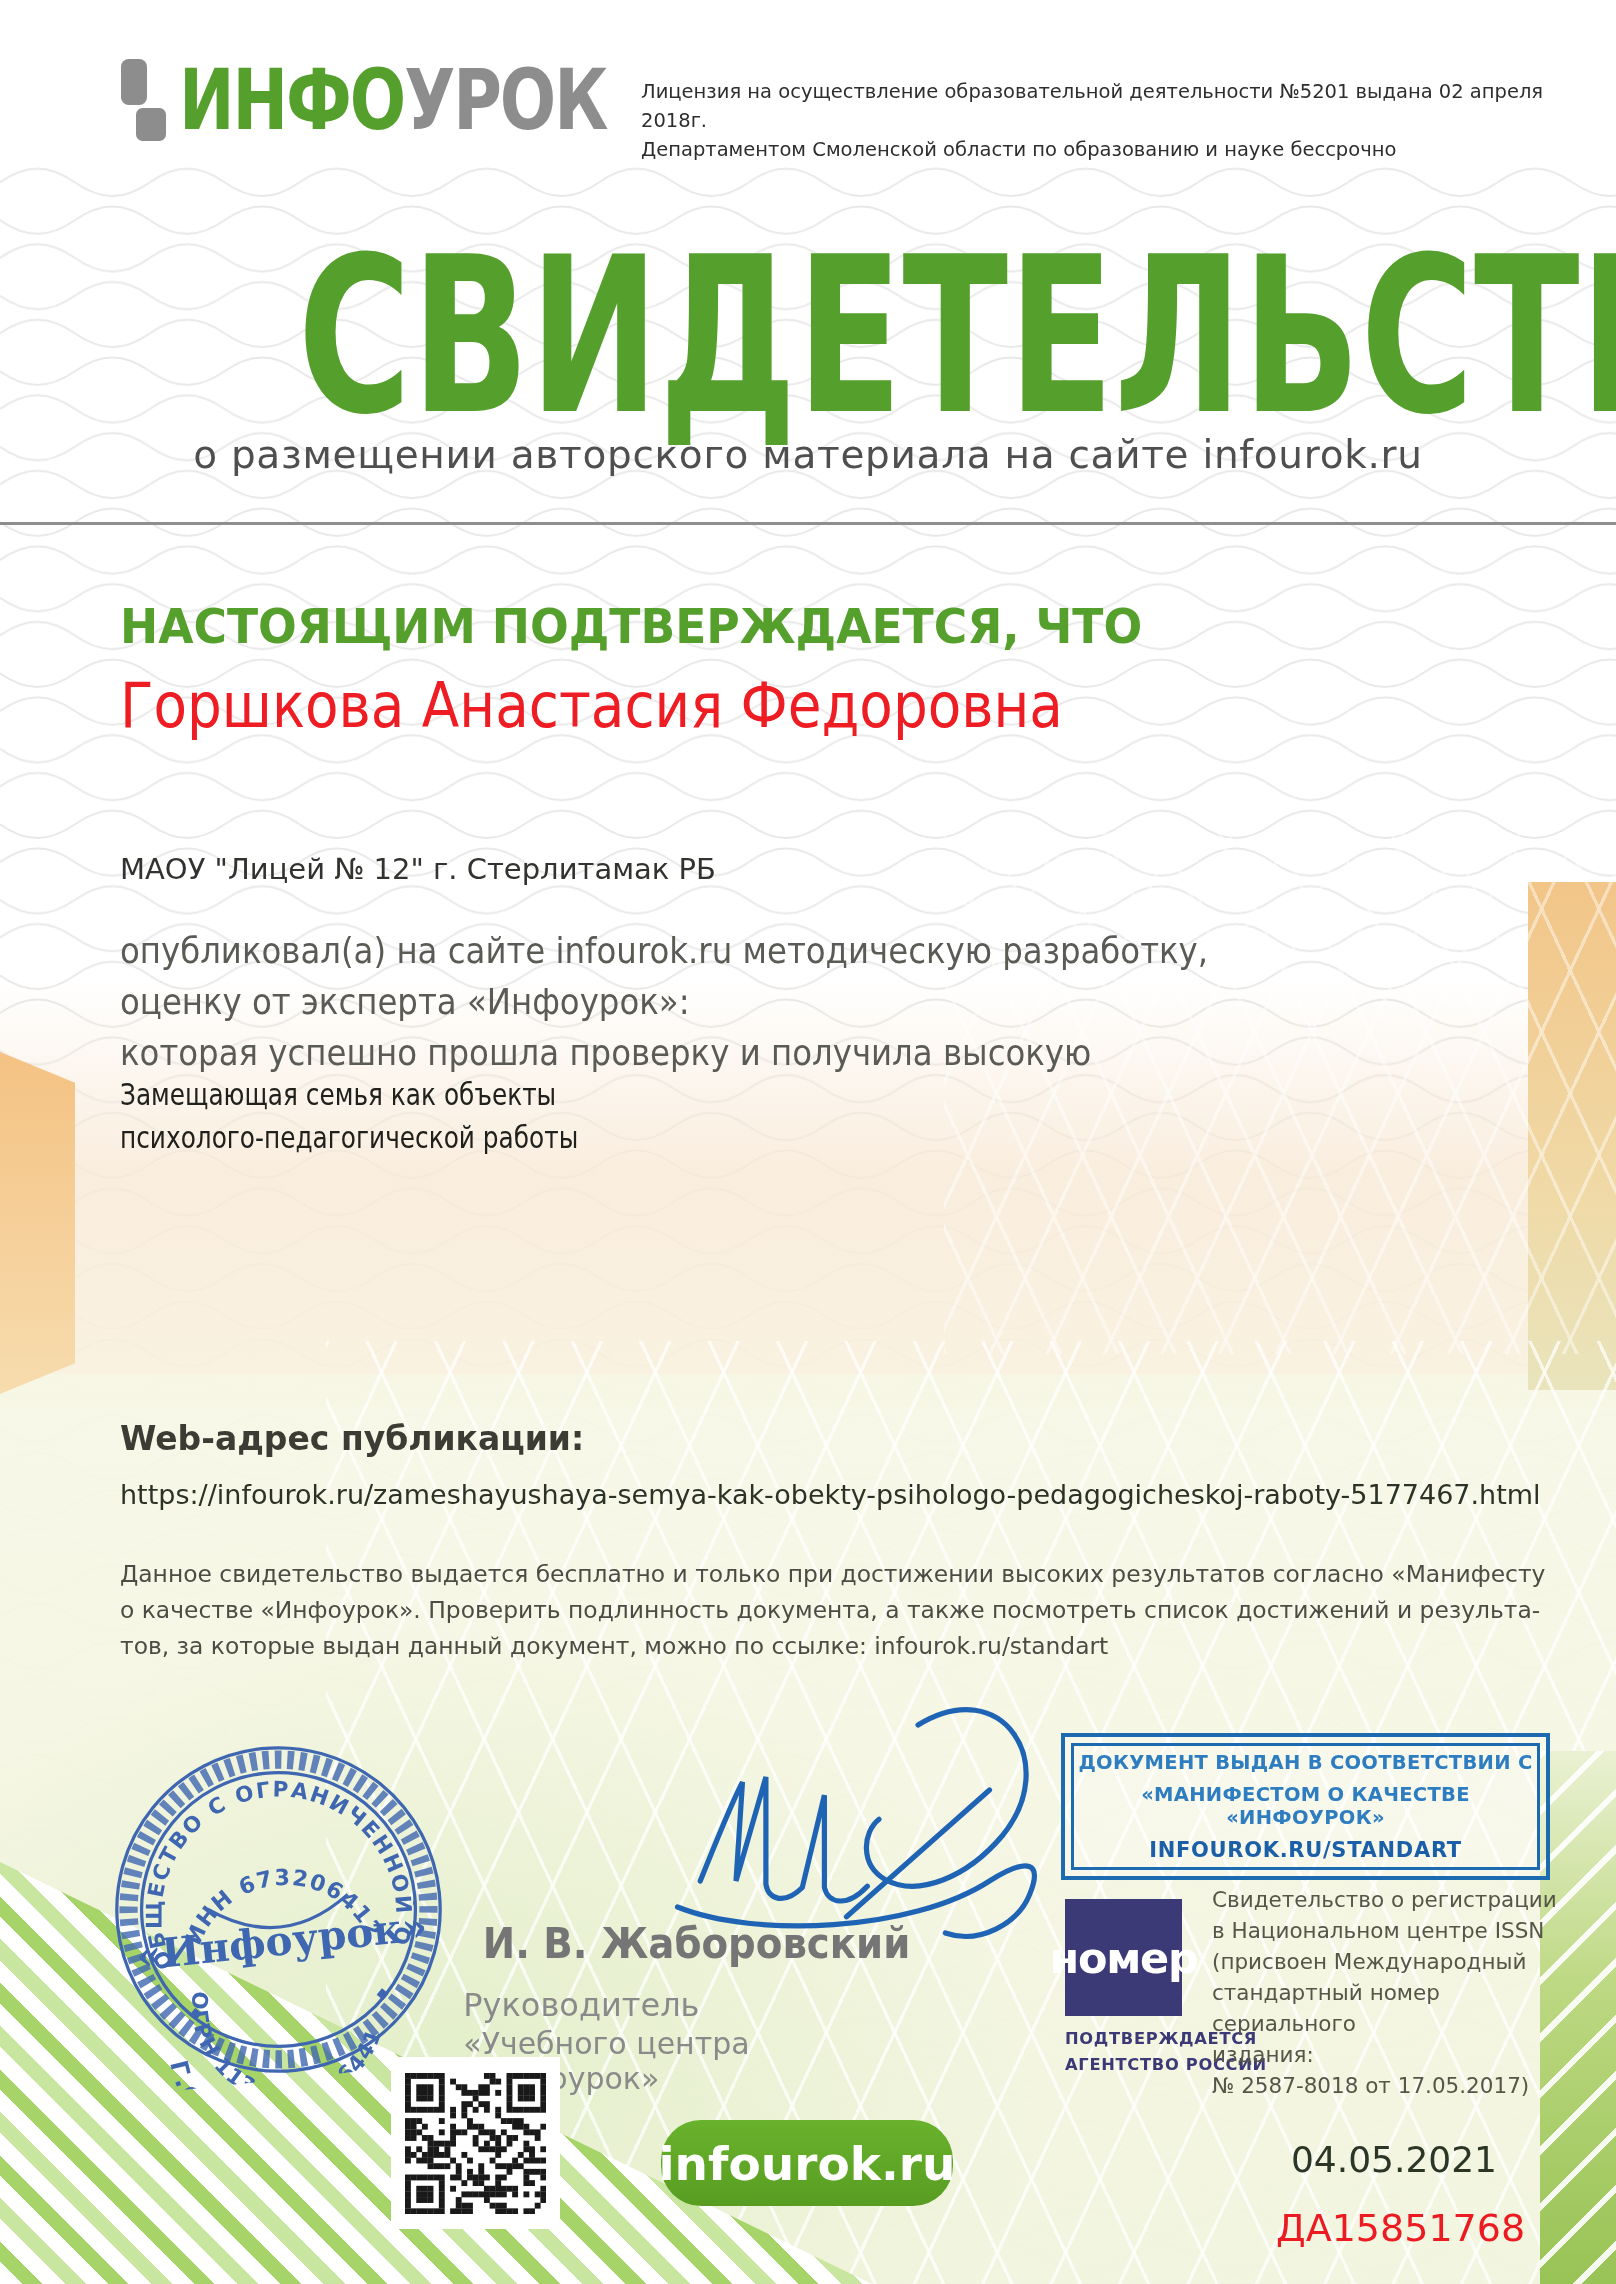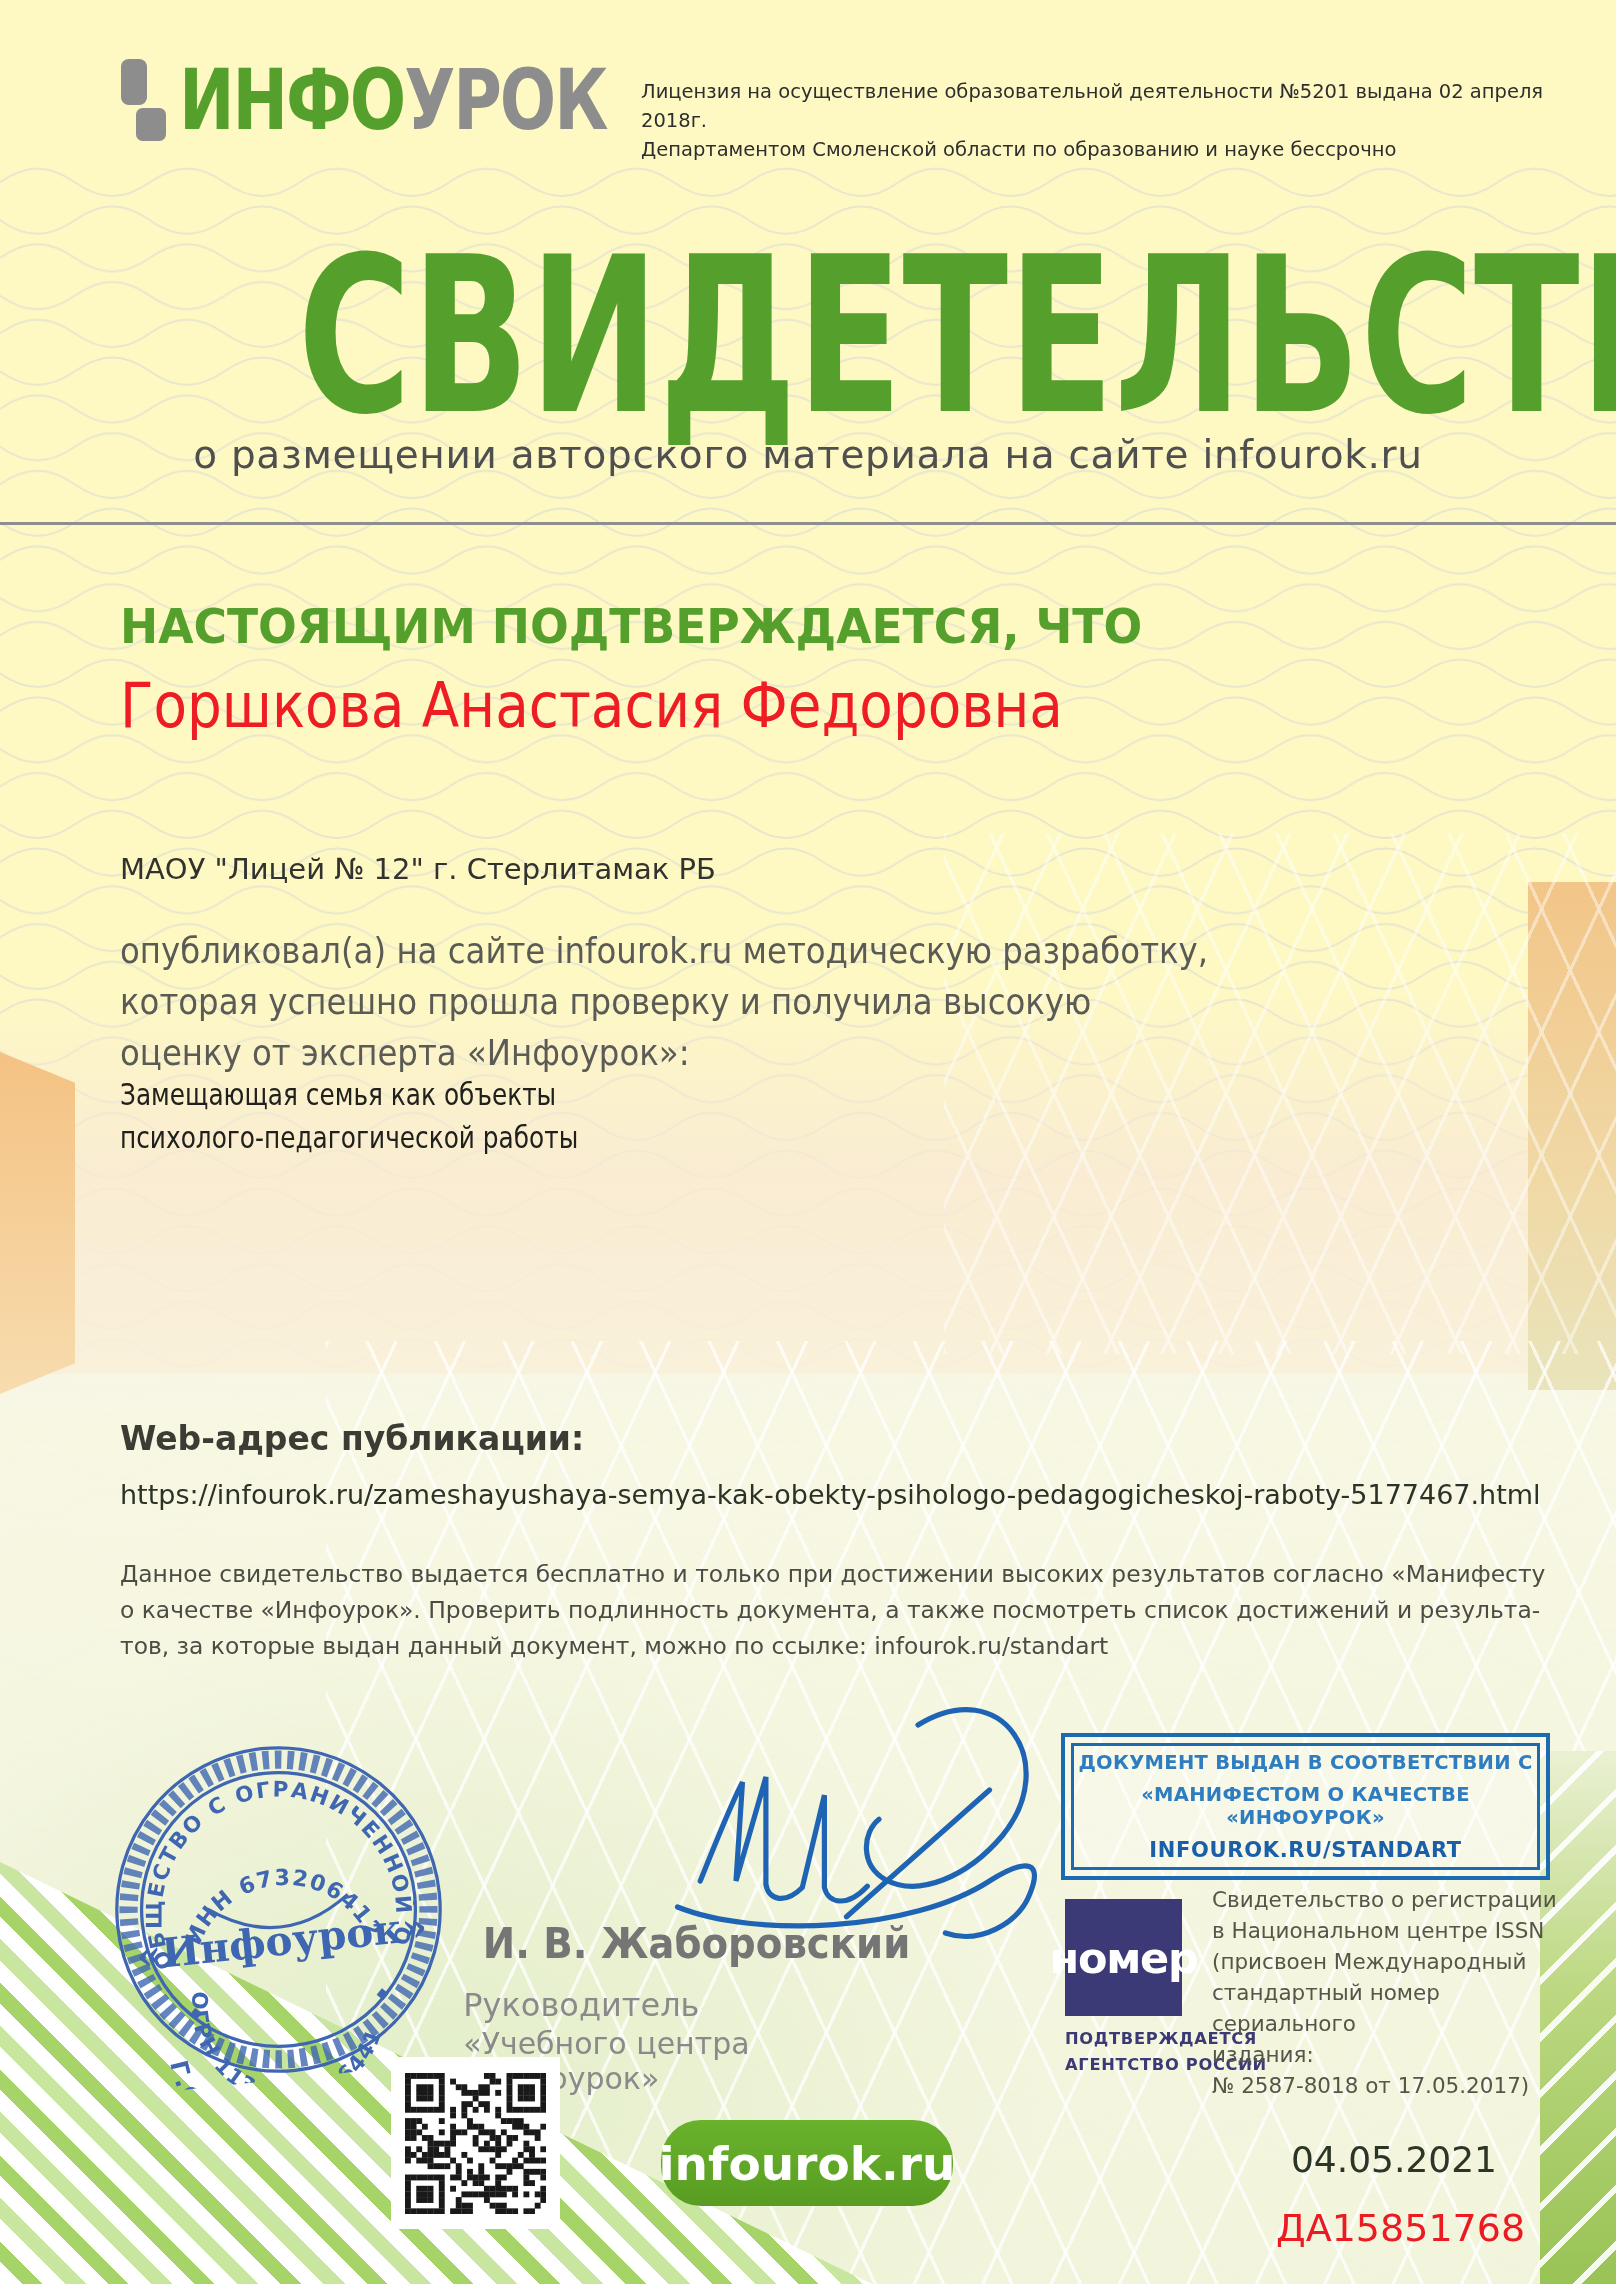--- a/index.html
+++ b/index.html
@@ -1,16 +1,16 @@
 <!DOCTYPE html>
 <html style="font-size:10.4px"><head>
 <meta charset="utf-8">
 <style>
   html,body{margin:0;padding:0;background:#e8e8e8;}
-  .page{position:relative;width:1616px;height:2284px;background:#fef9c3;overflow:hidden;
+  .page{position:relative;width:1616px;height:2284px;background:#ffffff;overflow:hidden;
         font-family:"DejaVu Sans","Liberation Sans",sans-serif;}
   .abs{position:absolute;}
   
   .bg-waves{left:0;top:160px;width:1616px;height:2125px;z-index:1;opacity:.55;}
   .bg-peach-wash{left:0;top:977px;width:1616px;height:430px;z-index:2;
      background:linear-gradient(180deg,rgba(250,240,228,0) 0%,rgba(248,233,214,.8) 45%,rgba(249,241,222,.9) 100%);}
   .bg-left-orange{left:0;top:1052px;width:75px;height:342px;z-index:3;
      background:linear-gradient(180deg,#f4c283,#f7dcae);clip-path:polygon(0 0,100% 9%,100% 91%,0 100%);}
   .bg-right-orange{left:1528px;top:882px;width:88px;height:508px;z-index:3;
      background:linear-gradient(180deg,#f2c588 0%,#f0d9a6 60%,#e9e4bc 100%);}
@@ -120,22 +120,22 @@
   </div>
 
   <div class="abs title-main content"><span>СВИДЕТЕЛЬСТВО</span></div>
   <div class="abs subtitle content">о размещении авторского материала на сайте infourok.ru</div>
 
   <div class="abs confirm content"><span>НАСТОЯЩИМ ПОДТВЕРЖДАЕТСЯ, ЧТО</span></div>
   <div class="abs name content"><span>Горшкова Анастасия Федоровна</span></div>
   <div class="abs org content">МАОУ "Лицей № 12" г. Стерлитамак РБ</div>
   <div class="abs para content">
     <div><span>опубликовал(а) на сайте infourok.ru методическую разработку,</span></div>
+    <div><span>оценку от эксперта «Инфоурок»:</span></div>
     <div><span>которая успешно прошла проверку и получила высокую</span></div>
-    <div><span>оценку от эксперта «Инфоурок»:</span></div>
   </div>
   <div class="abs work content">
     <div><span>Замещающая семья как объекты</span></div>
     <div><span>психолого-педагогической работы</span></div>
   </div>
 
   <div class="abs weblabel content">Web-адрес публикации:</div>
   <div class="abs url content">https://infourok.ru/zameshayushaya-semya-kak-obekty-psihologo-pedagogicheskoj-raboty-5177467.html</div>
   <div class="abs disclaimer content">
     <div>Данное свидетельство выдается бесплатно и только при достижении высоких  результатов согласно «Манифесту</div>

